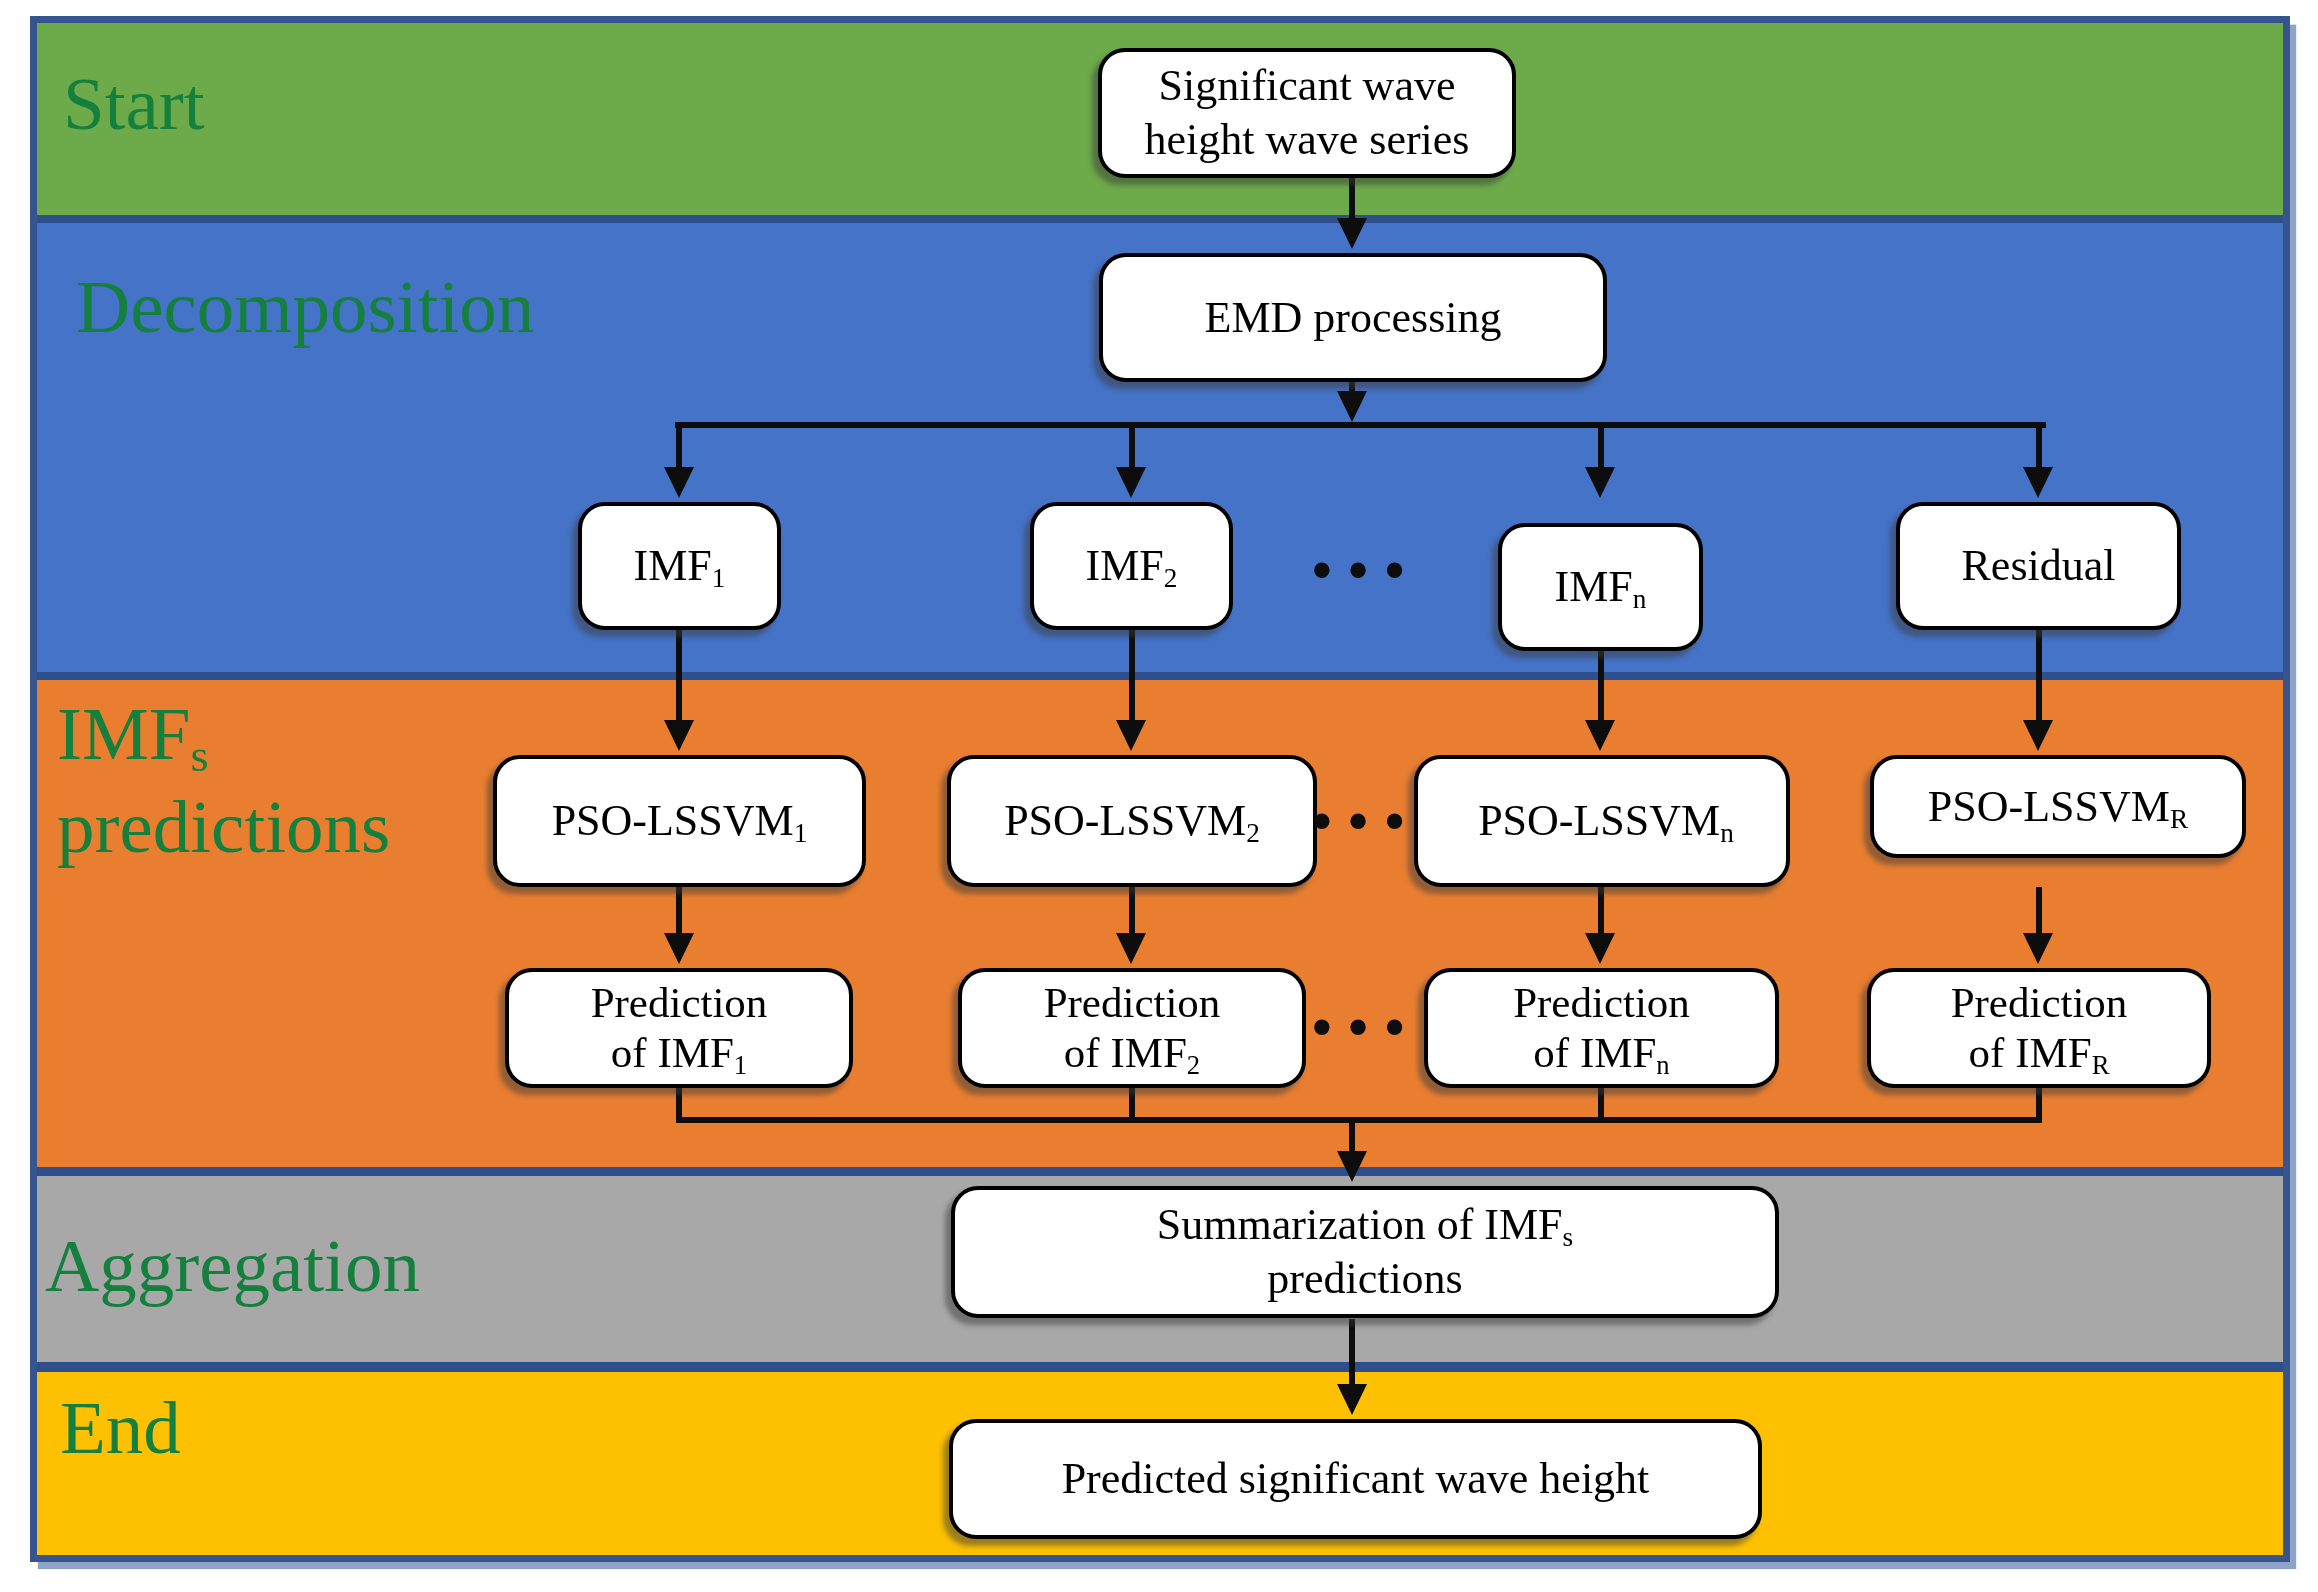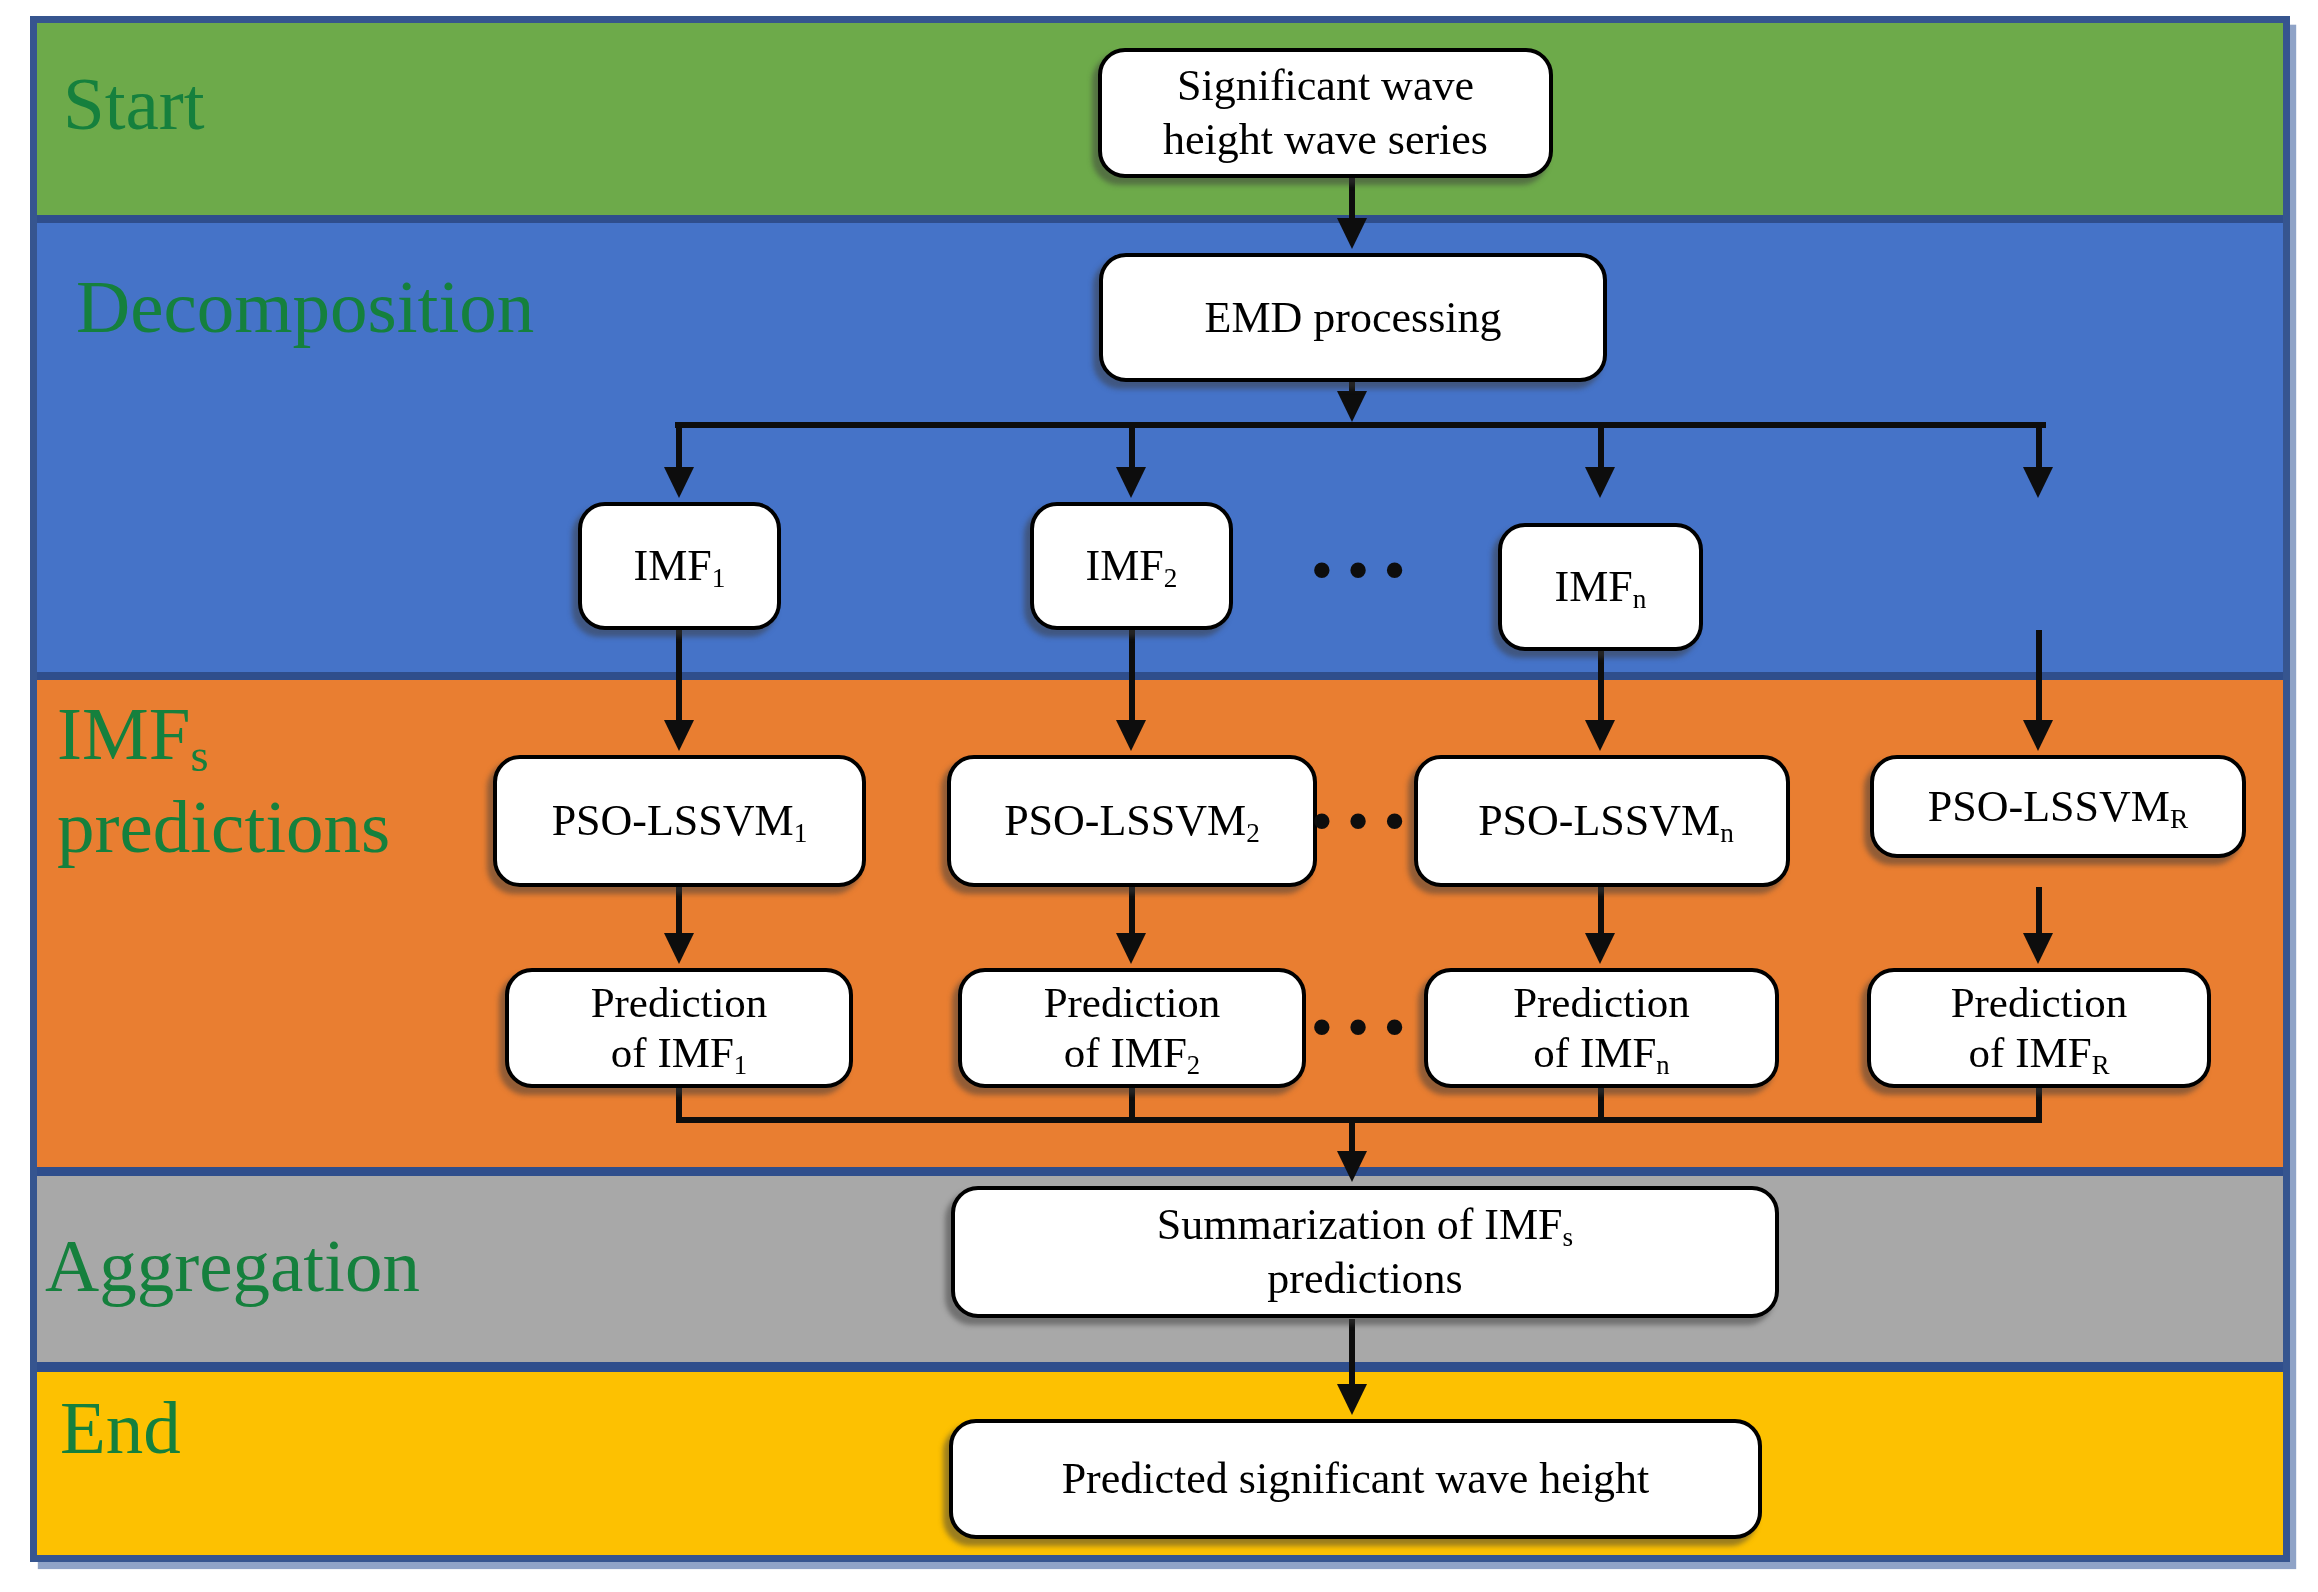--- a/index.html
+++ b/index.html
@@ -47,21 +47,21 @@
     <div class="sep12"></div>
     <div class="band band-end"></div>
   </div>
 
   <div class="bandlabel" style="left:63px;top:57px;">Start</div>
   <div class="bandlabel" style="left:76px;top:260px;">Decomposition</div>
   <div class="bandlabel" style="left:57px;top:687px;"><span>IMF</span><sub>s</sub><br><span>predictions</span></div>
   <div class="bandlabel" style="left:45px;top:1195px;margin-top:24px;">Aggregation</div>
   <div class="bandlabel" style="left:60px;top:1381px;">End</div>
 
-  <div class="node" style="left:1098px;top:48px;width:455px;height:130px;">
+  <div class="node" style="left:1098px;top:48px;width:418px;height:130px;">
     <div><span>Significant wave</span><br><span>height wave series</span></div>
   </div>
 
   <div class="vl" style="left:1349px;top:178px;height:46px;"></div>
   <div class="ah" style="left:1337px;top:218px;"></div>
 
   <div class="node" style="left:1099px;top:253px;width:508px;height:129px;">
     <div>EMD processing</div>
   </div>
 
@@ -104,20 +104,23 @@
   <div class="node" style="left:578px;top:502px;width:203px;height:128px;">
     <div><span>IMF</span><sub>1</sub></div>
   </div>
   <div class="node" style="left:1030px;top:502px;width:203px;height:128px;">
     <div><span>IMF</span><sub>2</sub></div>
   </div>
   <div class="dots" style="left:1274px;top:523px;">···</div>
   <div class="node" style="left:1498px;top:523px;width:205px;height:128px;">
     <div><span>IMF</span><sub>n</sub></div>
   </div>
+  <div class="node" style="left:1896px;top:502px;width:285px;height:128px;">
+    <div><span>Residual</span><sub></sub></div>
+  </div>
 
   <div class="node" style="left:493px;top:755px;width:373px;height:132px;">
     <div><span>PSO-LSSVM</span><sub>1</sub></div>
   </div>
   <div class="node" style="left:947px;top:755px;width:370px;height:132px;">
     <div><span>PSO-LSSVM</span><sub>2</sub></div>
   </div>
   <div class="dots" style="left:1274px;top:774px;">···</div>
   <div class="node" style="left:1414px;top:755px;width:376px;height:132px;padding-left:8px;">
     <div><span>PSO-LSSVM</span><sub>n</sub></div>

